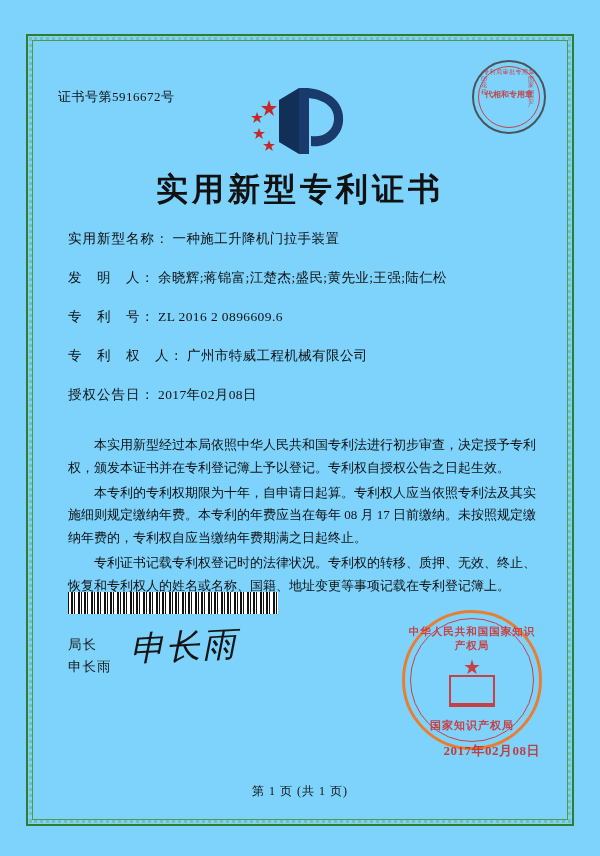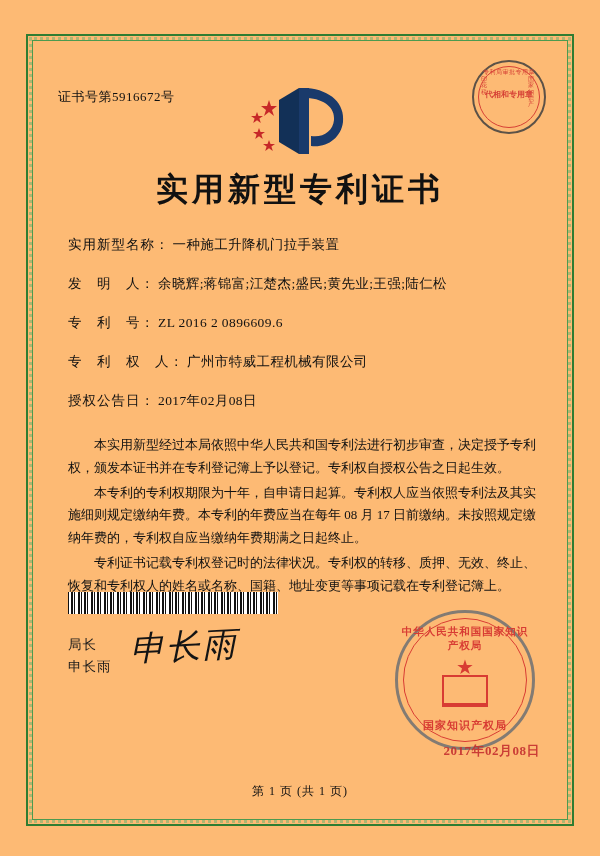--- a/index.html
+++ b/index.html
@@ -11,21 +11,21 @@
     width: 600px;
     height: 856px;
     font-family: "Liberation Serif", "DejaVu Serif", serif;
     color: #1a1a1a;
     position: relative;
     overflow: hidden;
   }
   .page {
     position: absolute;
     inset: 0;
-    background: #fdba74;
+    background: #7dd3fc;
     padding-left: 8px;
   }
   
   .border-outer {
     position: absolute;
     left: 26px;
     top: 34px;
     right: 26px;
     bottom: 30px;
     border: 2px solid #2f7d32;
@@ -137,21 +137,21 @@
     letter-spacing: 4px;
     color: #111;
     font-family: "DejaVu Serif", "Liberation Serif", serif;
   }
 
   
   .fields {
     position: absolute;
     left: 22px;
     right: 16px;
-    top: 184px;
+    top: 178px;
   }
   .field-row {
     display: flex;
     align-items: baseline;
     margin-bottom: 21px;
     font-size: 13.5px;
     color: #111;
   }
   .field-label {
     white-space: nowrap;
@@ -211,25 +211,25 @@
     font-family: "DejaVu Serif", serif;
     font-style: italic;
     color: #141414;
     letter-spacing: 2px;
     transform: rotate(-3deg);
   }
 
   
   .seal-main {
     position: absolute;
-    right: 19px;
+    right: 12px;
     top: 558px;
     width: 140px;
     height: 140px;
-    border: 3px solid #737373;
+    border: 3px solid #f97316;
     border-radius: 50%;
     box-sizing: border-box;
     color: #d32b2b;
     opacity: .88;
   }
   .seal-main .inner-ring {
     position: absolute;
     inset: 5px;
     border: 1px solid #d32b2b;
     border-radius: 50%;

